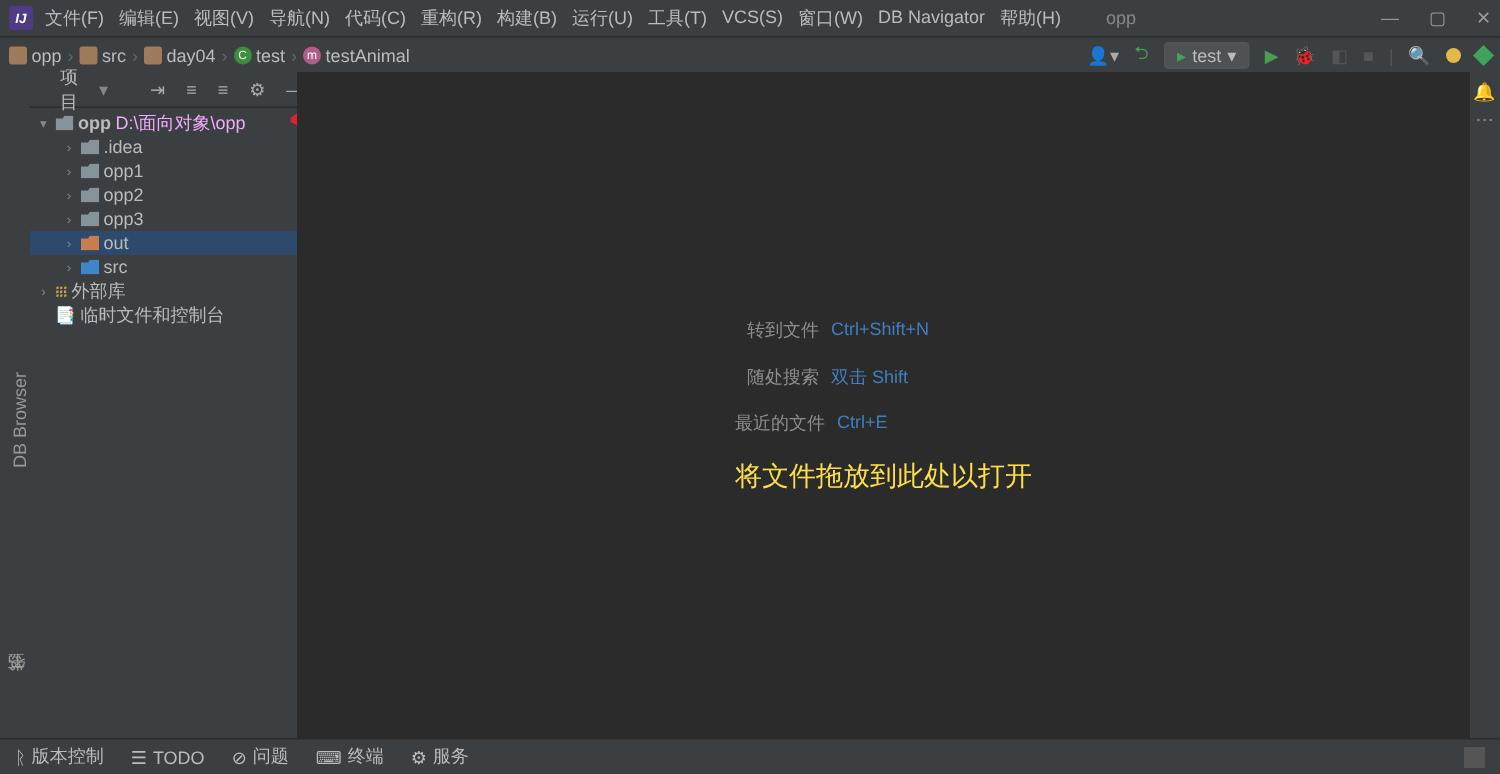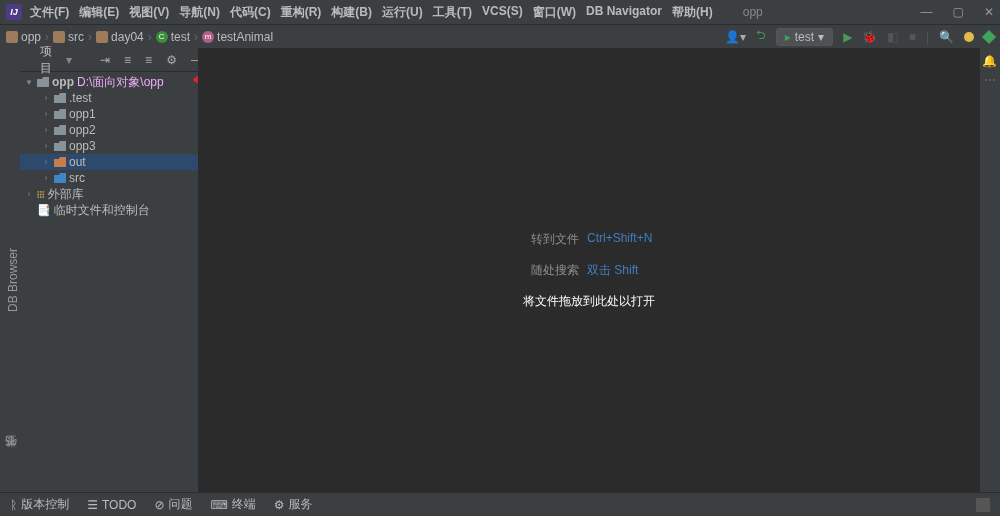--- a/index.html
+++ b/index.html
@@ -2,21 +2,21 @@
 <html><head>
 <meta charset="utf-8">
 <style>
 * { margin:0; padding:0; box-sizing:border-box; font-family:"Microsoft YaHei","Segoe UI",sans-serif; font-size:12px; }
 body { width:1000px; height:516px; background:#2b2b2b; color:#bbbbbb; overflow:hidden; position:relative; }
 
 
 .titlebar { height:24px; background:#3c3f41; display:flex; align-items:center; padding:0 6px; color:#bbbbbb; }
 .titlebar .logo { width:16px; height:16px; background:#4f3a84; border-radius:2px; margin-right:8px; display:flex; align-items:center; justify-content:center; color:#fff; font-weight:bold; font-size:9px;font-style:italic; }
 .menu { display:flex; gap:10px; }
-.menu span { cursor:default;font-weight:bold; }
+.menu span { cursor:default; }
 .appname { margin-left:30px; color:#888; }
 .win-controls { margin-left:auto; display:flex; gap:20px; color:#999; }
 
 
 .navbar { height:24px; background:#3c3f41; display:flex; align-items:center; padding:0 6px; border-top:1px solid #2b2b2b; }
 .crumbs { display:flex; align-items:center; gap:4px; }
 .crumbs .sep { color:#666; }
 .crumb { display:flex; align-items:center; gap:3px; }
 .ic { width:12px; height:12px; display:inline-block; border-radius:2px; }
 .ic-folder { background:#9e7b5a; }
@@ -59,21 +59,21 @@
 .tree-row .muted { color:#f0abfc; }
 .tree-row .bold { font-weight:bold; }
 
 .arrow-overlay { position:absolute; left:168px; top:-2px; pointer-events:none; }
 
 .content { flex:1; background:#2b2b2b; display:flex; flex-direction:column; align-items:center; justify-content:center; }
 .hints { display:flex; flex-direction:column; gap:14px; }
 .hint-row { display:flex; gap:8px; font-size:13px; }
 .hint-label { color:#8e8e8e; min-width:56px; text-align:right; }
 .hint-key { color:#3e7fc1; }
-.hint-single { color:#ffffff; font-size:12px; text-align:right; }
+.hint-single { color:#fde047; font-size:18px; text-align:right; }
 
 .right-gutter { width:20px; background:#3c3f41; display:flex; flex-direction:column; align-items:center; padding-top:6px; gap:6px; color:#888; font-size:10px; }
 
 
 .bottom { position:absolute; left:0; right:0; bottom:0; }
 .left-bottom { position:absolute; left:0; bottom:24px; width:20px; background:#3c3f41; display:flex; flex-direction:column; align-items:center; gap:10px; writing-mode:vertical-rl; color:#999; font-size:11px; padding:4px 0; }
 .left-bottom .gutter-item { transform:rotate(180deg); }
 .tool-strip { height:24px; background:#3c3f41; display:flex; align-items:center; padding:0 10px; gap:18px; color:#bbb; border-top:1px solid #2b2b2b; }
 .tool-strip .item { display:flex; align-items:center; gap:4px; }
 .corner { width:14px; height:14px; background:#555; }
@@ -174,21 +174,21 @@
       <div class="tree-row">
         <span class="arr">▾</span>
         <span class="ic-dir mod"></span>
         <span class="bold">opp</span>
         <span class="muted">D:\面向对象\opp</span>
       </div>
       <div class="tree-row">
           <span class="pad1"></span>
           <span class="arr">›</span>
           <span class="ic-dir"></span>
-          <span>.test</span>
+          <span>.idea</span>
         </div>
       <div class="tree-row">
           <span class="pad1"></span>
           <span class="arr">›</span>
           <span class="ic-dir mod"></span>
           <span>opp1</span>
         </div>
       <div class="tree-row">
           <span class="pad1"></span>
           <span class="arr">›</span>
@@ -234,20 +234,24 @@
   <div class="content">
     <div class="hints">
       <div class="hint-row">
           <span class="hint-label">转到文件</span>
           <span class="hint-key">Ctrl+Shift+N</span>
         </div>
       <div class="hint-row">
           <span class="hint-label">随处搜索</span>
           <span class="hint-key">双击 Shift</span>
         </div>
+      <div class="hint-row">
+          <span class="hint-label">最近的文件</span>
+          <span class="hint-key">Ctrl+E</span>
+        </div>
       <div class="hint-single">将文件拖放到此处以打开</div>
     </div>
   </div>
 
   <div class="right-gutter">
     <span>🔔</span>
     <span style="writing-mode:vertical-rl">⋮</span>
   </div>
 </div>
 

